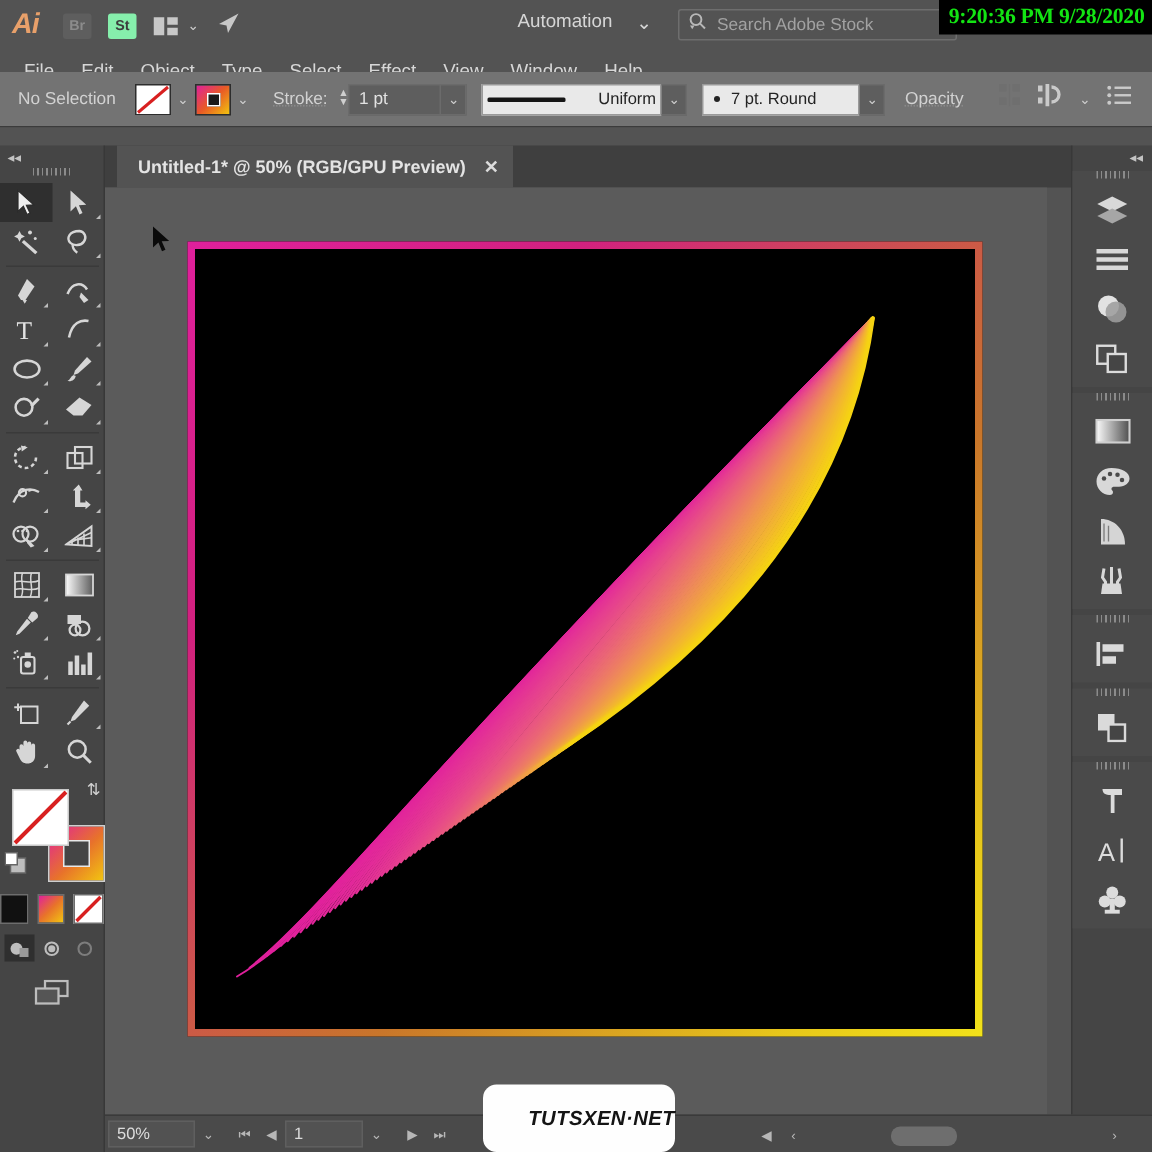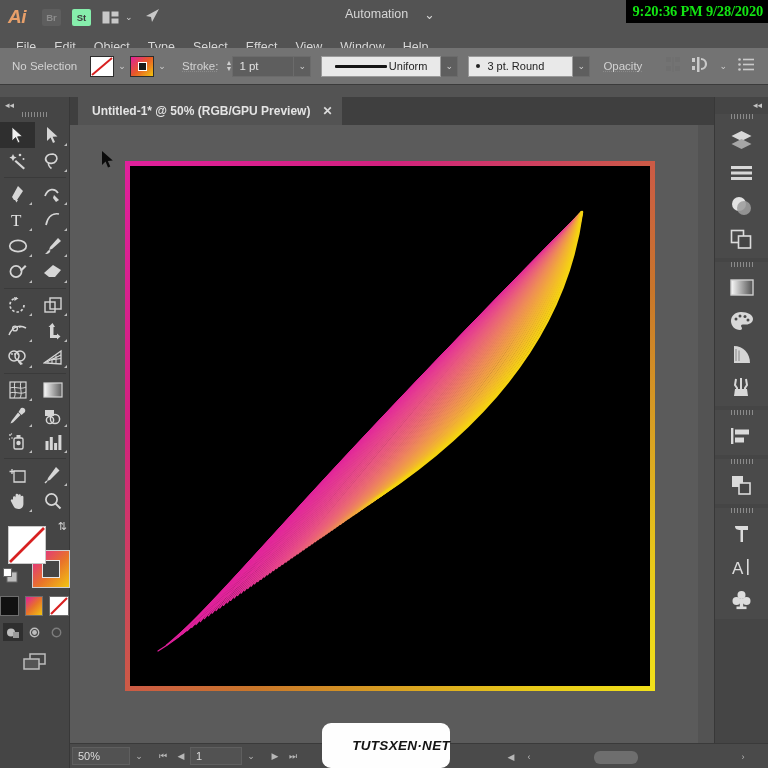--- a/index.html
+++ b/index.html
@@ -89,21 +89,21 @@
     height: 21px; background: #5e5e5e; border: 1px solid #6b6b6b;
     color: #e2e2e2; font-size: 11.5px; display: flex; align-items: center;
     padding: 0 6px;
   }
   .ctl-drop {
     height: 21px; width: 17px; background:#5e5e5e; border:1px solid #6b6b6b; border-left:none;
     display:flex;align-items:center;justify-content:center;color:#d0d0d0;font-size:9px;
   }
   .profile-field {
     height:21px;width:120px;background:#e9e9e9;border:1px solid #9a9a9a;
-    display:flex;align-items:center;justify-content:space-between;padding:0 13px;
+    display:flex;align-items:center;justify-content:space-between;padding:0 3px;
     color:#232323;font-size:11px;
   }
   .profile-line { width:52px;height:3px;background:#151515;border-radius:1px; }
   .brush-field {
     height:21px;width:105px;background:#e9e9e9;border:1px solid #9a9a9a;
     display:flex;align-items:center;gap:7px;padding:0 7px;color:#232323;font-size:11px;
   }
   .brush-dot { width:4px;height:4px;border-radius:50%;background:#232323; }
   .opacity-lbl { margin-left:13px; text-decoration: underline dotted #8a8a8a; }
 
@@ -241,20 +241,30 @@
       <svg width="17" height="15" viewBox="0 0 17 15">
         <path d="M15 1 L2 8 L7 9 L8 14 Z" fill="#c8c8c8"></path>
       </svg>
     </div>
 
     <div id="automation">
       <span>Automation</span>
       <span>⌄</span>
     </div>
 
+    <div id="stocksearch">
+      <span>
+        <svg width="13" height="13" viewBox="0 0 13 13">
+          <circle cx="5" cy="5" r="3.6" fill="none" stroke="#b8b8b8" stroke-width="1.3"></circle>
+          <line x1="7.6" y1="7.6" x2="11" y2="11" stroke="#b8b8b8" stroke-width="1.3"></line>
+          <path d="M1 9 l3 0 l-1.5 2.5 Z" fill="#b8b8b8"></path>
+        </svg>
+      </span>
+      <span class="ph">Search Adobe Stock</span>
+    </div>
 
     <div id="clock">9:20:36 PM 9/28/2020</div>
   </div>
 
   <div id="menubar">
     <div class="mi">File</div>
     <div class="mi">Edit</div>
     <div class="mi">Object</div>
     <div class="mi">Type</div>
     <div class="mi">Select</div>
@@ -288,21 +298,21 @@
     <div class="ctl-drop">⌄</div>
 
     <div class="profile-field" style="margin-left:10px">
       <span class="profile-line"></span>
       <span>Uniform</span>
     </div>
     <div class="ctl-drop">⌄</div>
 
     <div class="brush-field" style="margin-left:10px">
       <span class="brush-dot"></span>
-      <span>3 pt. Round</span>
+      <span>7 pt. Round</span>
     </div>
     <div class="ctl-drop">⌄</div>
 
     <div class="lbl opacity-lbl">Opacity</div>
 
     <div style="position:absolute;right:14px;display:flex;align-items:center;gap:11px;">
       <span>
         <svg width="15" height="15" viewBox="0 0 15 15">
           <rect x="0" y="0" width="5" height="5" fill="#6f6f6f"></rect>
             <rect x="9" y="0" width="5" height="5" fill="#6f6f6f"></rect>

